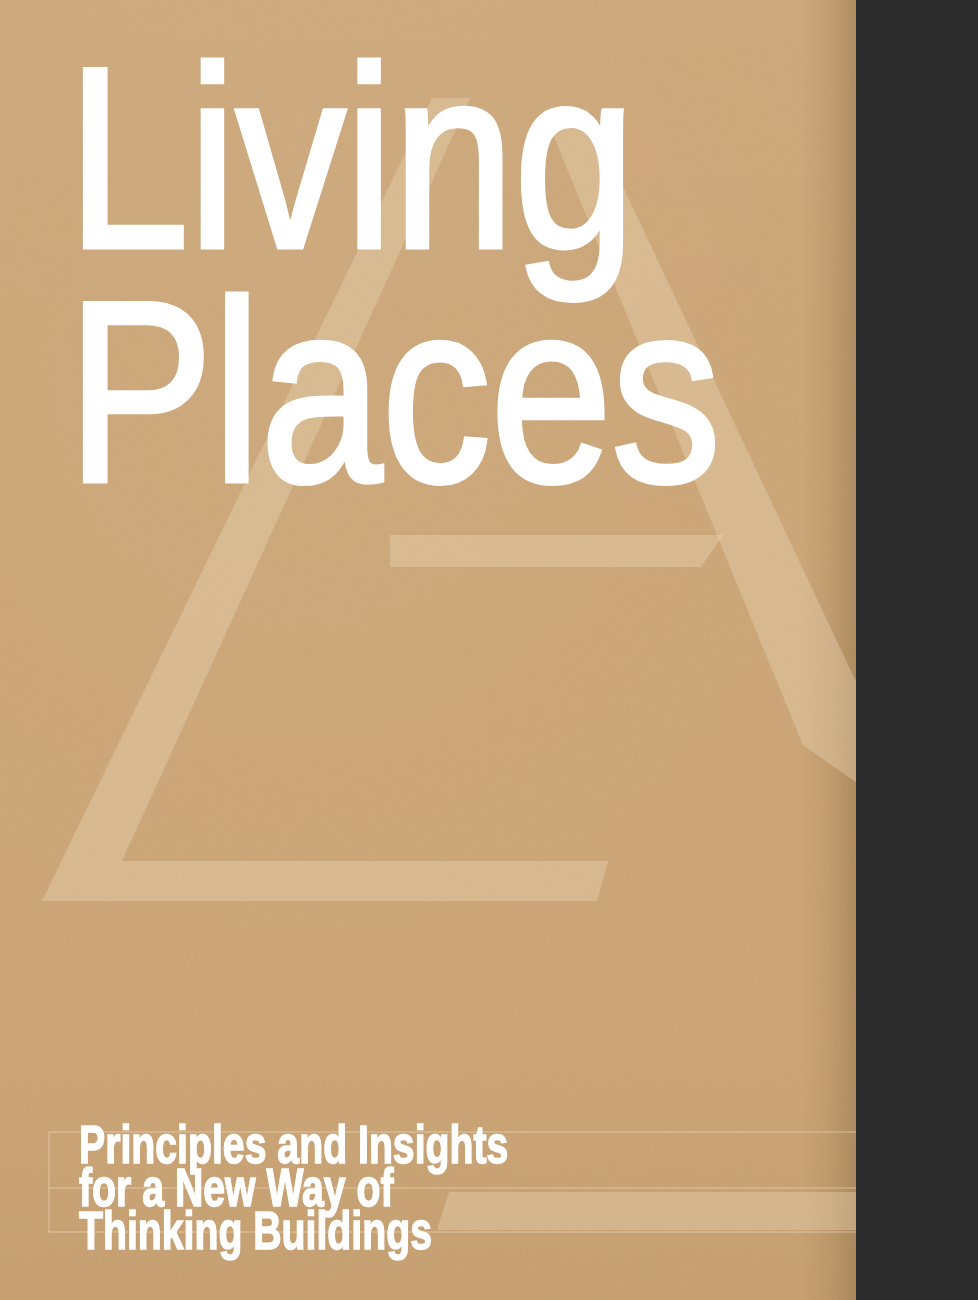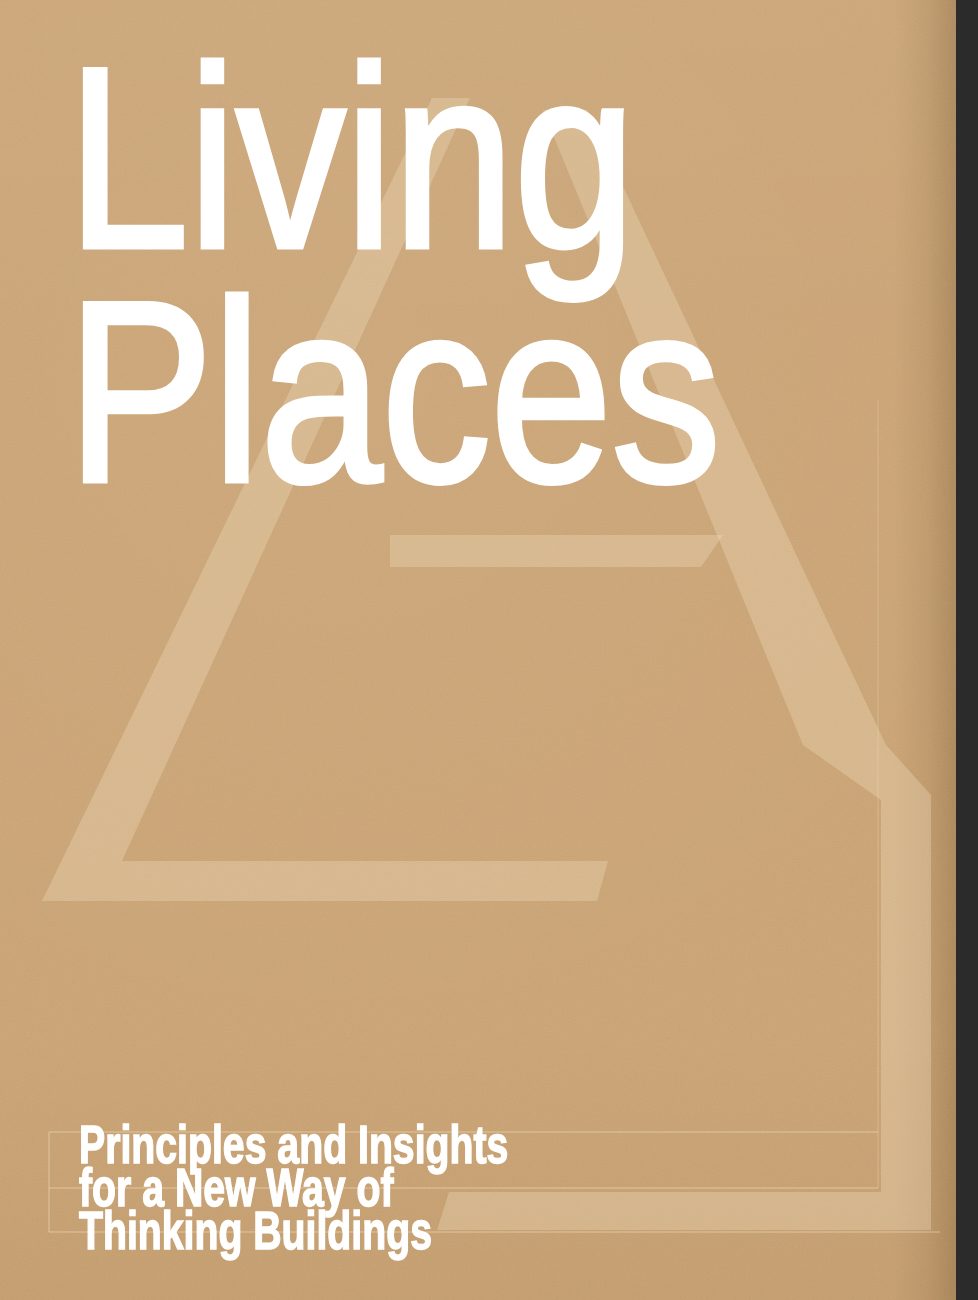--- a/index.html
+++ b/index.html
@@ -1,20 +1,20 @@
 <!DOCTYPE html>
 <html style="--background: #c9a273; --title-text: #ffffff; --subtitle-text: #ffffff; --watermark: #f3e1bd;"><head>
 <meta charset="utf-8">
 <style>
   html, body { margin: 0; padding: 0; background: #2b2b2b; }
   * { box-sizing: border-box; }
 
   .cover {
     position: relative;
-    width: 956px;
+    width: 856px;
     height: 1300px;
     overflow: hidden;
     font-family: "Liberation Sans", "DejaVu Sans", sans-serif;
     background:
       radial-gradient(130% 90% at 35% 28%, rgba(255,255,255,0.045), rgba(0,0,0,0) 62%),
       linear-gradient(90deg, rgba(0,0,0,0) 93.5%, rgba(92,62,30,0.10) 97%, rgba(78,50,22,0.24) 100%),
       linear-gradient(180deg, rgba(255,255,255,0.03) 0%, rgba(0,0,0,0) 28%, rgba(0,0,0,0) 80%, rgba(96,64,30,0.06) 100%),
       var(--background, #c9a273);
   }
 

